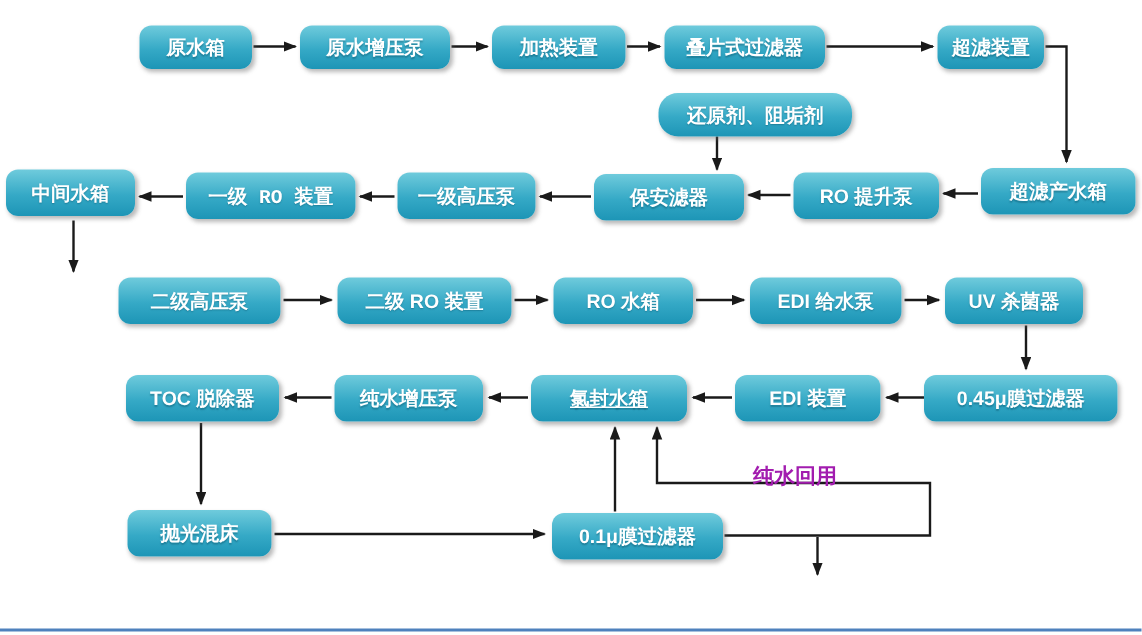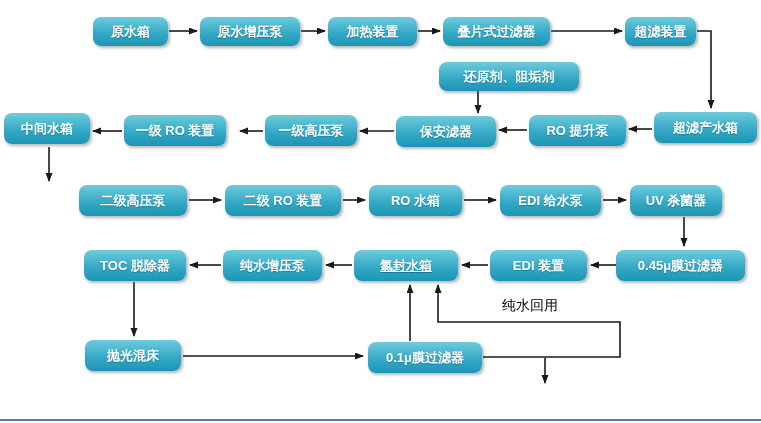--- a/index.html
+++ b/index.html
@@ -17,21 +17,21 @@
     position:absolute; z-index:2;
     display:flex; align-items:center; justify-content:center;
     color:#ffffff; font-weight:bold; font-size:13px; white-space:nowrap;
     border-radius:8px;
     background:linear-gradient(180deg,var(--box-top,#6fcbdc) 0%,var(--box-mid,#35a9c6) 55%,var(--box-bottom,#1d95b6) 100%);
     box-shadow:1.5px 2px 3px rgba(100,100,100,.45);
     text-shadow:0 1px 1px rgba(0,60,80,.35);
   }
   .flow-label {
     position:absolute; z-index:2;
-    color:#000000; font-weight:normal; white-space:nowrap;
+    color:#a21caf; font-weight:bold; white-space:nowrap;margin-top:12px;
   }
   .label-reuse  { left:502px; top:297px; font-size:14px; }
   .label-output { left:494px; top:387px; font-size:15px; }
   .bottom-line {
     position:absolute; left:0; right:0; bottom:2px; height:2px;
     background:var(--line-blue,#4f81bd); z-index:0;
   }
 </style>
 </head>
 <body>
@@ -73,23 +73,23 @@
         <polyline points="545,358 545,383" marker-end="url(#ah)"></polyline>
       </g>
   </svg>
 
   <div id="node-layer">
       <div class="node" style="left: 93px; top: 17px; width: 75px; height: 29px;">原水箱</div>
       <div class="node" style="left: 200px; top: 17px; width: 100px; height: 29px;">原水增压泵</div>
       <div class="node" style="left: 328px; top: 17px; width: 89px; height: 29px;">加热装置</div>
       <div class="node" style="left: 443px; top: 17px; width: 107px; height: 29px;">叠片式过滤器</div>
       <div class="node" style="left: 625px; top: 17px; width: 71px; height: 29px;">超滤装置</div>
-      <div class="node" style="left: 439px; top: 62px; width: 140px; height: 29px;">还原剂、阻垢剂</div>
+      <div class="node" style="left: 439px; top: 62px; width: 129px; height: 29px; border-radius: 13px;">还原剂、阻垢剂</div>
       <div class="node" style="left: 4px; top: 113px; width: 86px; height: 31px;">中间水箱</div>
-      <div class="node" style="left: 124px; top: 115px; width: 102px; height: 31px;">一级 RO 装置</div>
+      <div class="node" style="left: 124px; top: 115px; width: 113px; height: 31px; font-family: Liberation Mono, monospace;">一级 RO 装置</div>
       <div class="node" style="left: 265px; top: 115px; width: 92px; height: 31px;">一级高压泵</div>
       <div class="node" style="left: 396px; top: 116px; width: 100px; height: 31px;">保安滤器</div>
       <div class="node" style="left: 529px; top: 115px; width: 97px; height: 31px;">RO 提升泵</div>
       <div class="node" style="left: 654px; top: 112px; width: 103px; height: 31px;">超滤产水箱</div>
       <div class="node" style="left: 79px; top: 185px; width: 108px; height: 31px;">二级高压泵</div>
       <div class="node" style="left: 225px; top: 185px; width: 116px; height: 31px;">二级 RO 装置</div>
       <div class="node" style="left: 369px; top: 185px; width: 93px; height: 31px;">RO 水箱</div>
       <div class="node" style="left: 500px; top: 185px; width: 101px; height: 31px;">EDI 给水泵</div>
       <div class="node" style="left: 630px; top: 185px; width: 92px; height: 31px;">UV 杀菌器</div>
       <div class="node" style="left: 84px; top: 250px; width: 102px; height: 31px;">TOC 脱除器</div>

